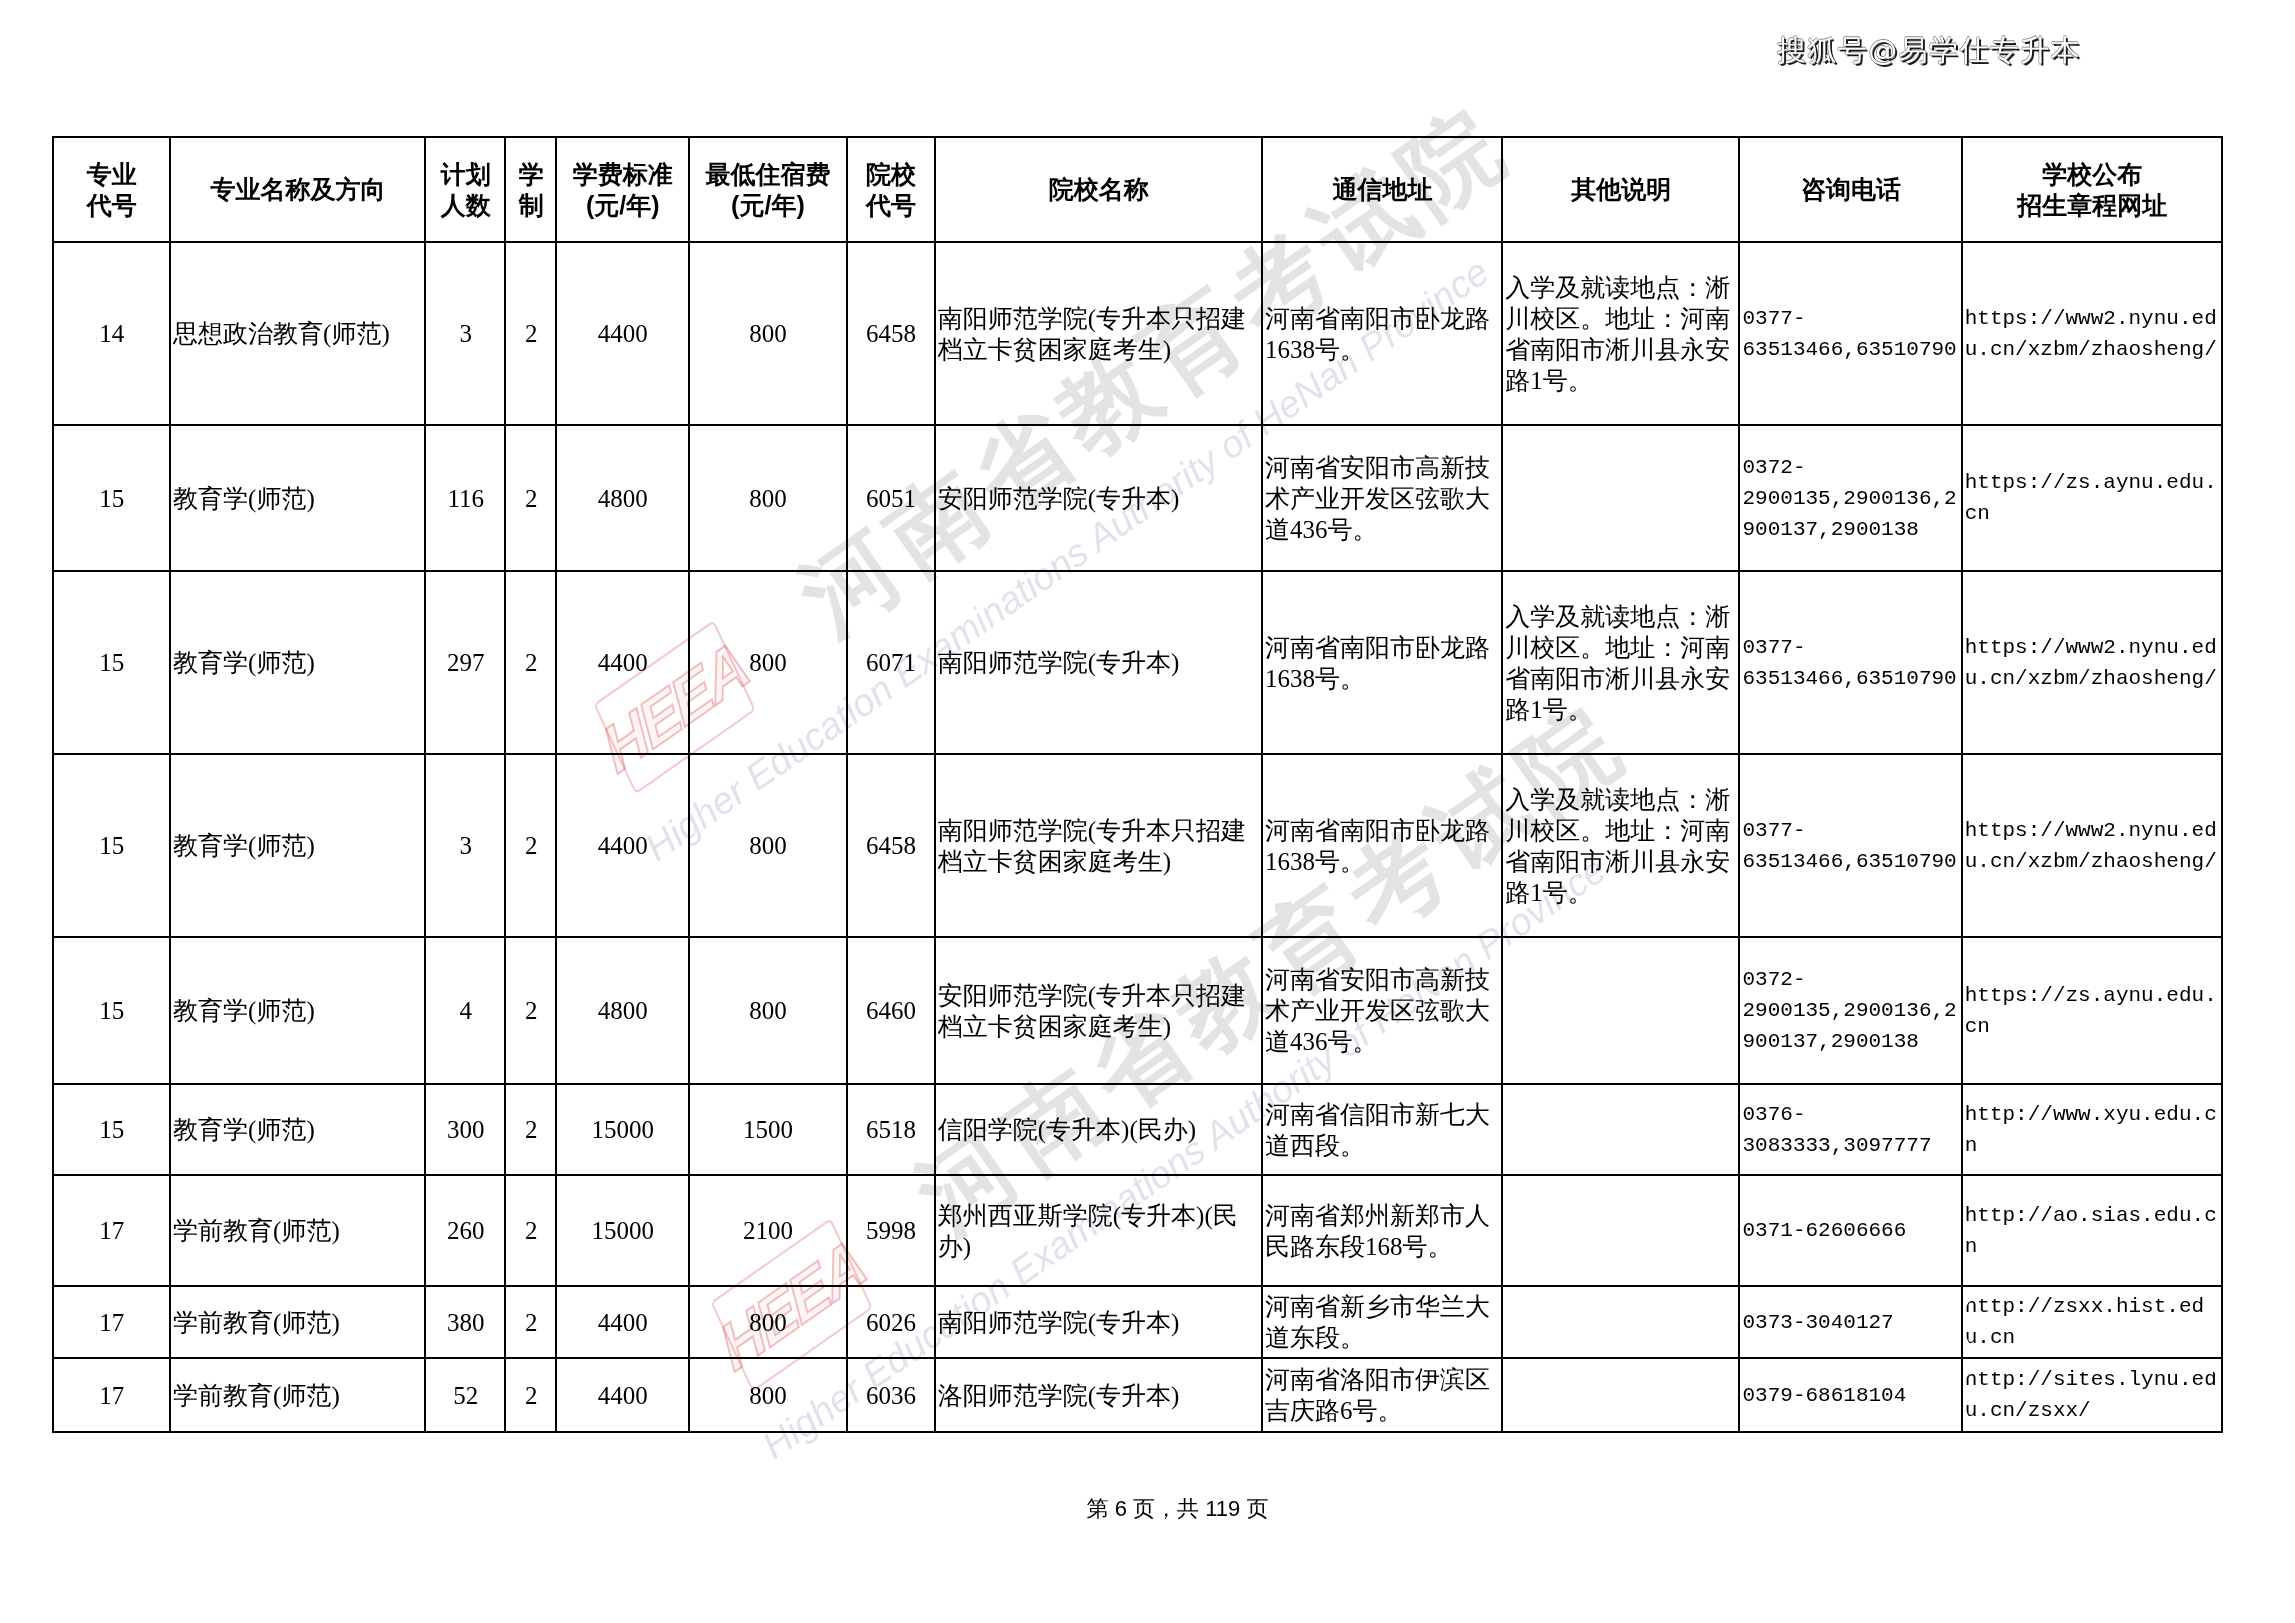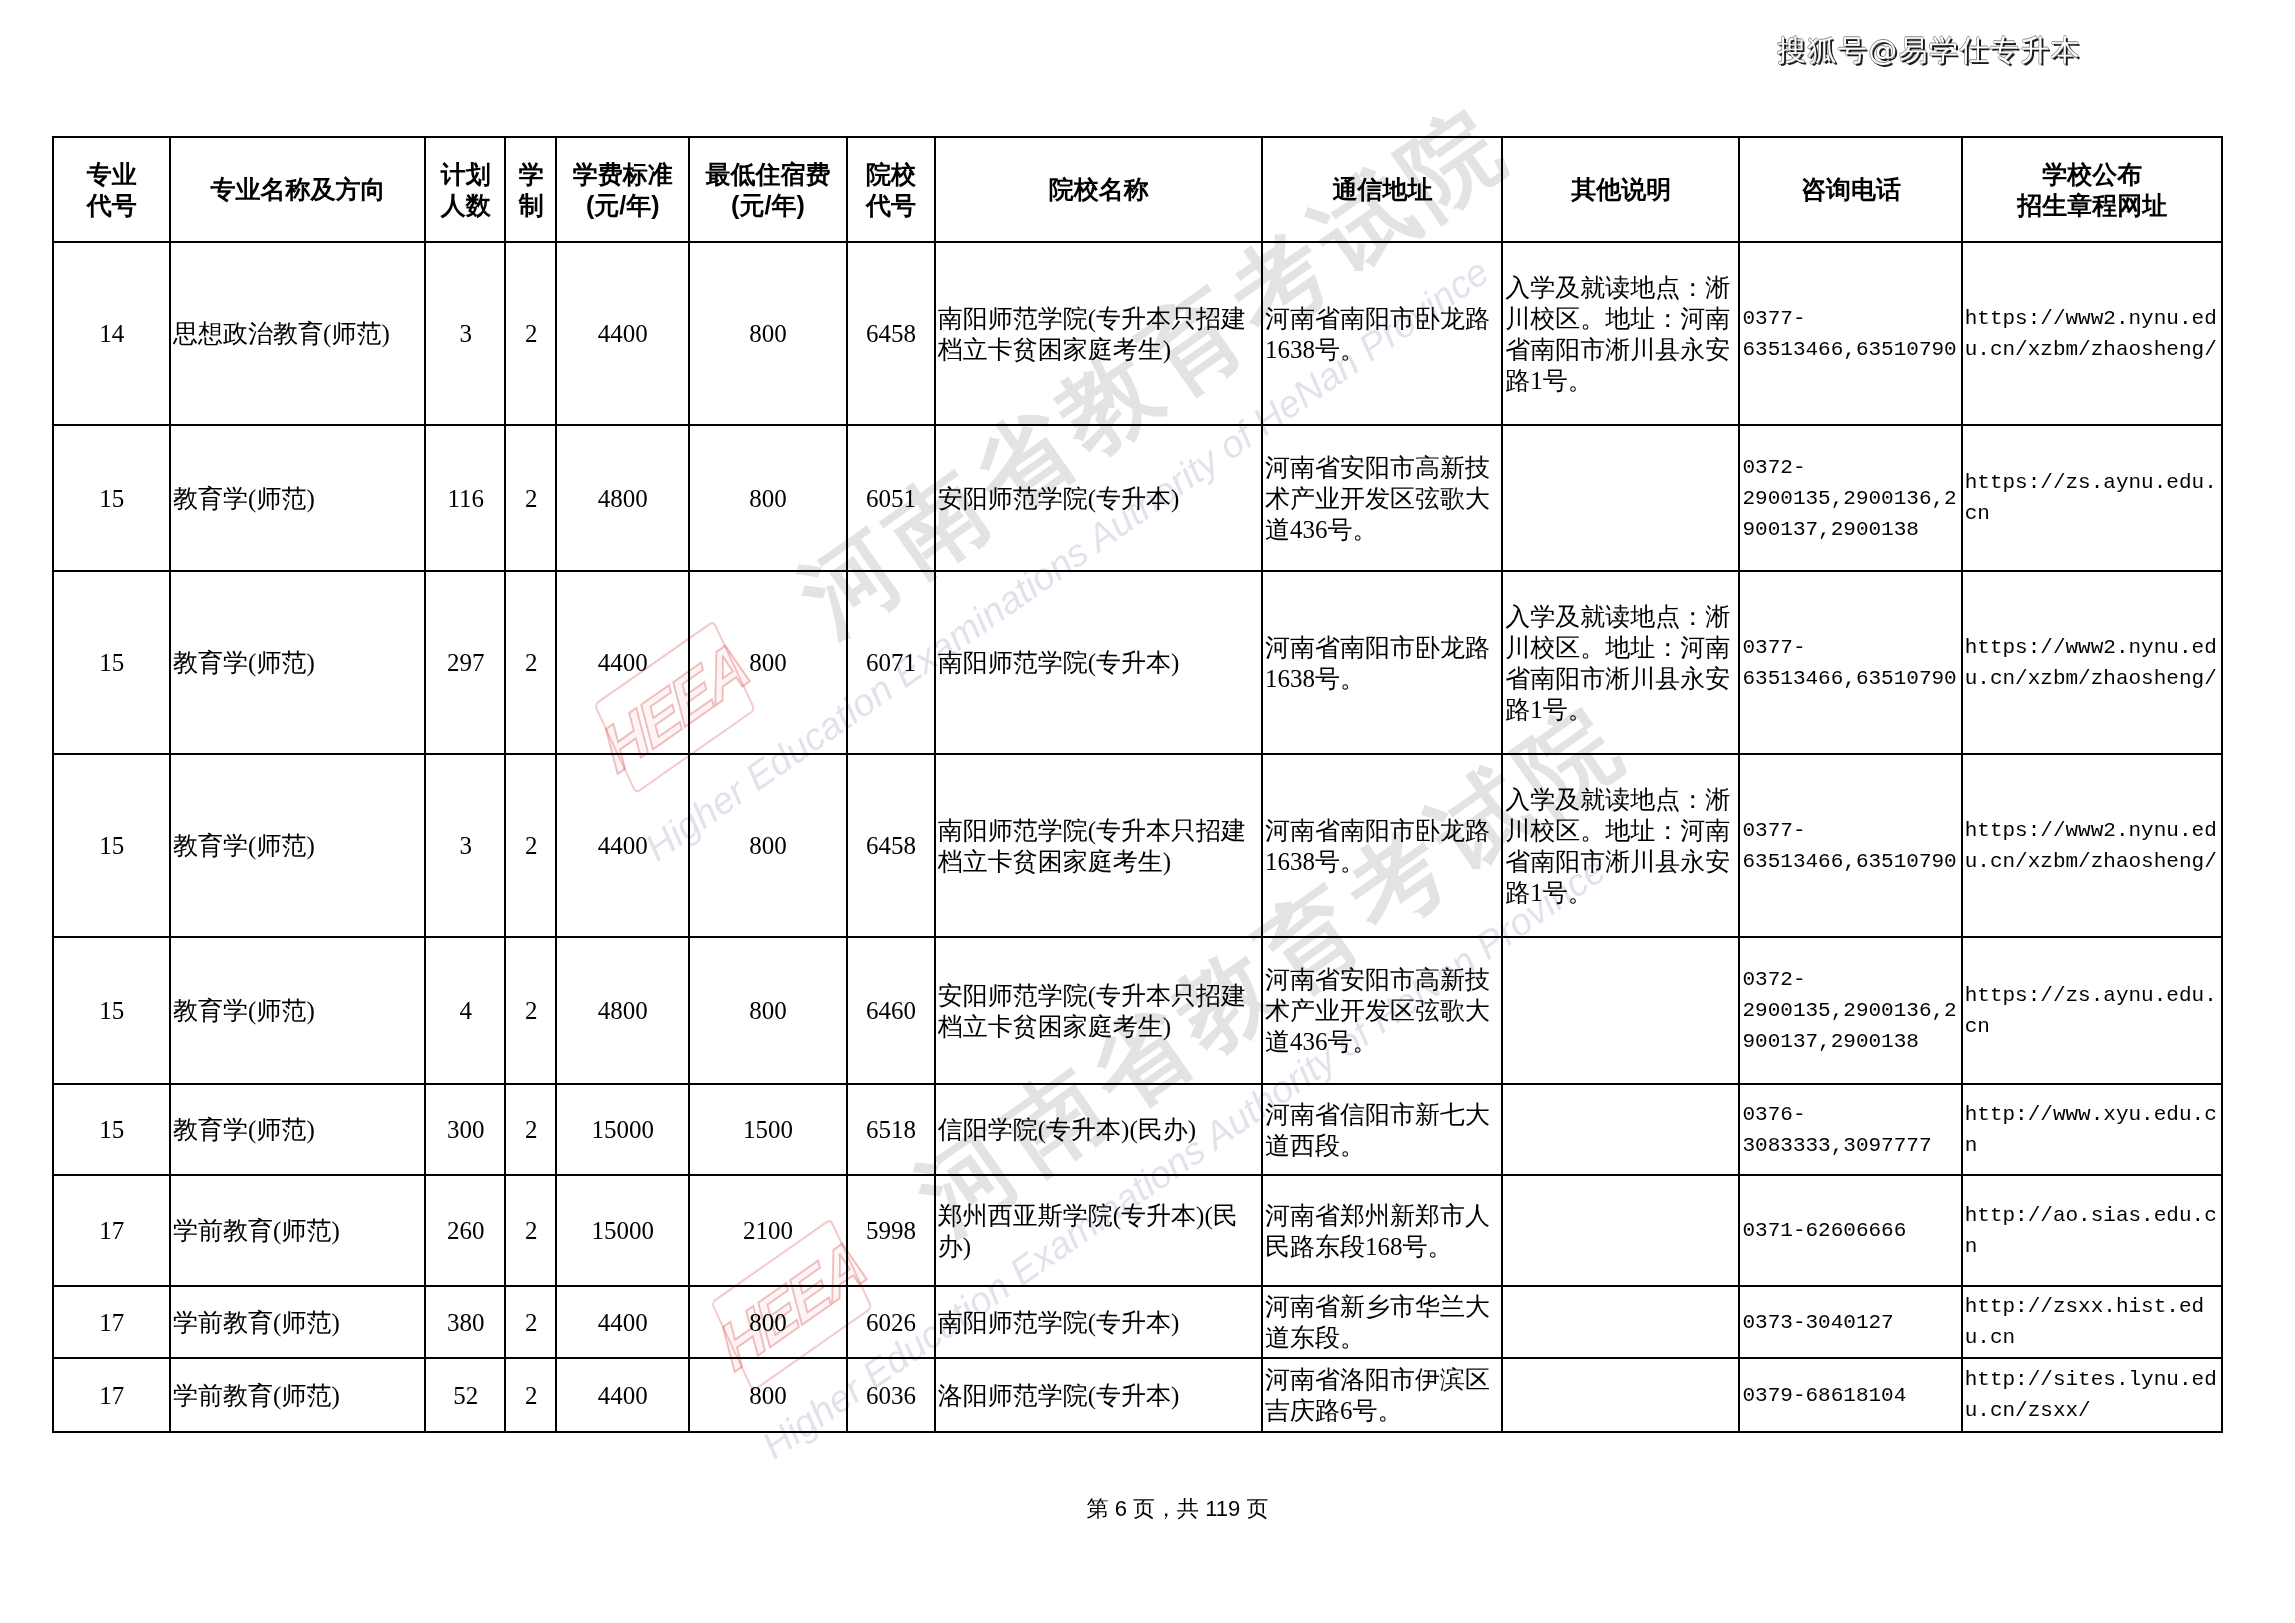--- a/index.html
+++ b/index.html
@@ -104,21 +104,21 @@
     text-align: center;
     white-space: pre-line;
   }
   .c { text-align: center; }
   .l { text-align: left; }
   .mono {
     font-family: "Liberation Mono", "DejaVu Sans Mono", monospace !important;
     font-size: 21px !important;
   }
   .phone { overflow-wrap: anywhere; margin-left: 19px; }
-  .url { word-break: break-all; }
+  .url { word-break: break-all; border-radius: 32px; }
 
   tr.r0 { height: 105px; }
   tr.r1 { height: 183px; }
   tr.r2 { height: 146px; }
   tr.r3 { height: 183px; }
   tr.r4 { height: 183px; }
   tr.r5 { height: 147px; }
   tr.r6 { height: 91px; }
   tr.r7 { height: 111px; }
   tr.r8 { height: 72px; }

